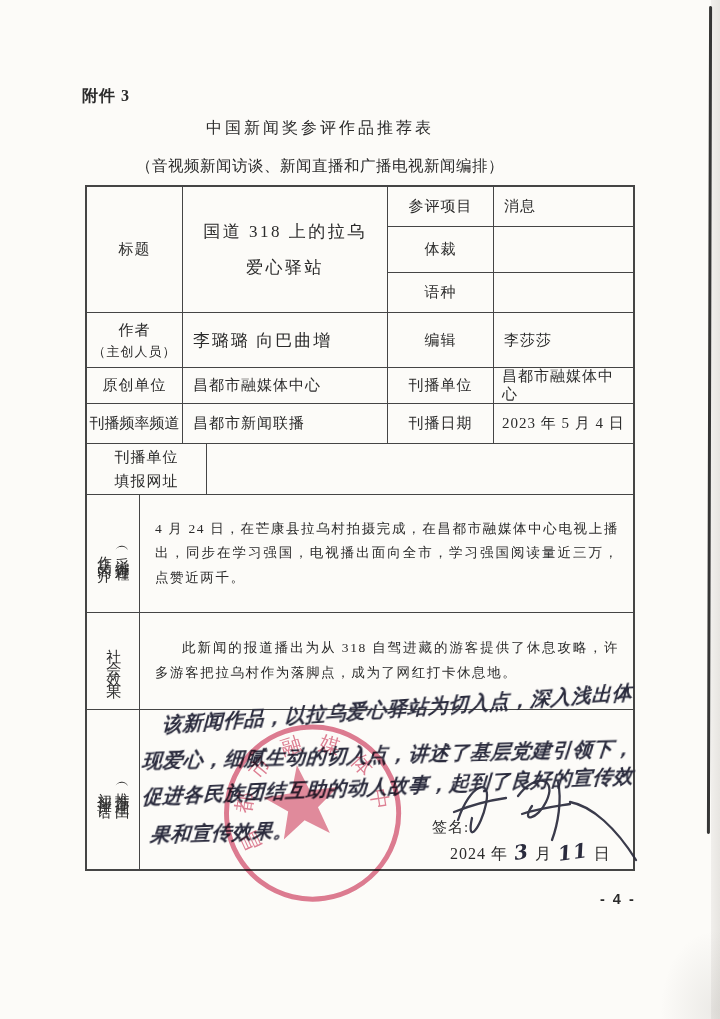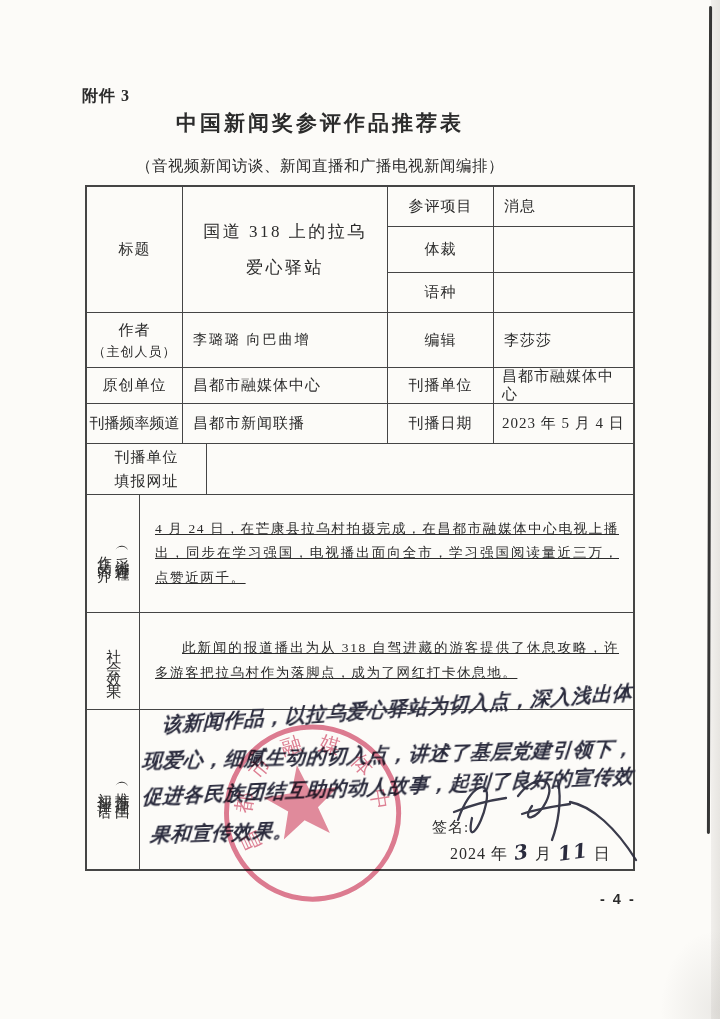--- a/index.html
+++ b/index.html
@@ -1,50 +1,50 @@
 <!DOCTYPE html>
 <html><head>
 <meta charset="utf-8">
 <style>
   * { margin:0; padding:0; box-sizing:border-box; }
   html,body { width:720px; }
   body { font-family:"Liberation Serif","DejaVu Serif",serif; background:#efeeec; }
   .page { position:relative; width:720px; height:1019px; background:#fcfbf8; overflow:hidden; color:#2b2b2b; }
 
   .attachment { position:absolute; left:82px; top:86px; font-size:16px; font-weight:bold; letter-spacing:1px; }
-  .doc-title { position:absolute; left:85px; top:109px; width:470px; text-align:center; font-size:21px; font-weight:bold; letter-spacing:3px; }
+  .doc-title { position:absolute; left:85px; top:118px; width:470px; text-align:center; font-size:16px; font-weight:normal; letter-spacing:3px; }
   .doc-subtitle { position:absolute; left:35px; top:156px; width:570px; text-align:center; font-size:15.5px; letter-spacing:0.5px; }
 
   .tbl { position:absolute; left:85px; top:185px; width:550px; height:686px; border:2px solid #454545; display:flex; flex-direction:column; background:transparent; }
   .trow { display:flex; flex-direction:row; border-bottom:1.5px solid #454545; }
   .trow.last { border-bottom:none; }
   .cell { display:flex; align-items:center; justify-content:center; }
   .br { border-right:1.5px solid #454545; }
   .lbl { font-size:15px; letter-spacing:1px; text-align:center; }
   .val { font-size:15px; letter-spacing:1px; justify-content:flex-start; padding-left:10px; }
   .c1 { width:96px; }
   .c2 { width:205px; }
   .c3 { width:106px; }
   .c4 { flex:1; }
   .subcol { flex:1; display:flex; flex-direction:column; }
   .srow { display:flex; flex:1; border-bottom:1.5px solid #454545; }
   .srow.slast { border-bottom:none; }
 
   .title-val { flex-direction:column; font-size:17px; letter-spacing:2.5px; line-height:2.1; font-weight:500; }
   .author-lbl { flex-direction:column; line-height:1.5; }
   .author-lbl .sub { font-size:13px; }
-  .small-names { font-size:14px; letter-spacing:2px; }
+  .small-names { font-size:17px; letter-spacing:2px; }
   .wrapval { font-size:15px; line-height:1.25; letter-spacing:1px; padding:2px 6px 2px 8px; justify-content:flex-start; text-align:left; }
 
   .vlabel-wrap { display:flex; flex-direction:row; align-items:center; justify-content:center; gap:1px; }
   .vtext { writing-mode:vertical-rl; font-size:14.5px; letter-spacing:4px; line-height:1.15; }
   .vtext.wide { letter-spacing:12px; font-size:15px; }
 
   .para-cell { flex:1; padding:10px 14px 10px 15px; display:flex; align-items:center; }
-  .para { font-size:13.5px; line-height:1.8; letter-spacing:1.6px; text-align:justify;text-decoration:underline; }
+  .para { font-size:13.5px; line-height:1.8; letter-spacing:1.6px; text-align:justify; }
   .para.indent { text-indent:2em; }
 
   .review-cell { flex:1; position:relative; }
   .hand { position:absolute; font-family:"DejaVu Serif",serif; font-style:italic; font-weight:600; color:#2a2b3d; font-size:20px; white-space:nowrap; letter-spacing:0.5px; transform-origin:left center; filter:blur(0.2px); }
   .hl1 { left:22px; top:2px; transform:rotate(-4deg) skewX(-6deg); }
   .hl2 { left:2px;  top:38px; transform:rotate(-1.5deg) skewX(-6deg); }
   .hl3 { left:2px;  top:74px; transform:rotate(-2.5deg) skewX(-6deg); }
   .hl4 { left:10px; top:112px; transform:rotate(-2deg) skewX(-6deg); }
   .sign-label { position:absolute; left:292px; top:108px; font-size:15px; letter-spacing:1px; color:#2b2b2b; }
   .sig-svg { position:absolute; left:300px; top:52px; }

